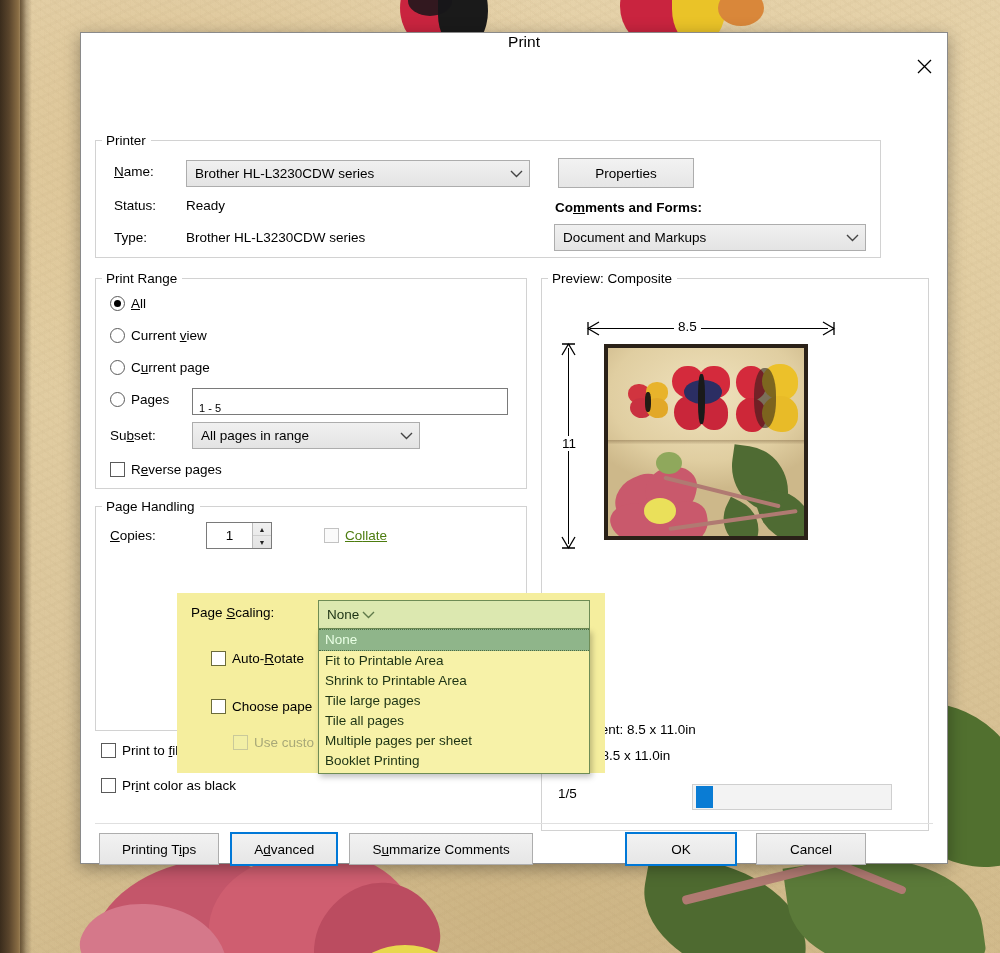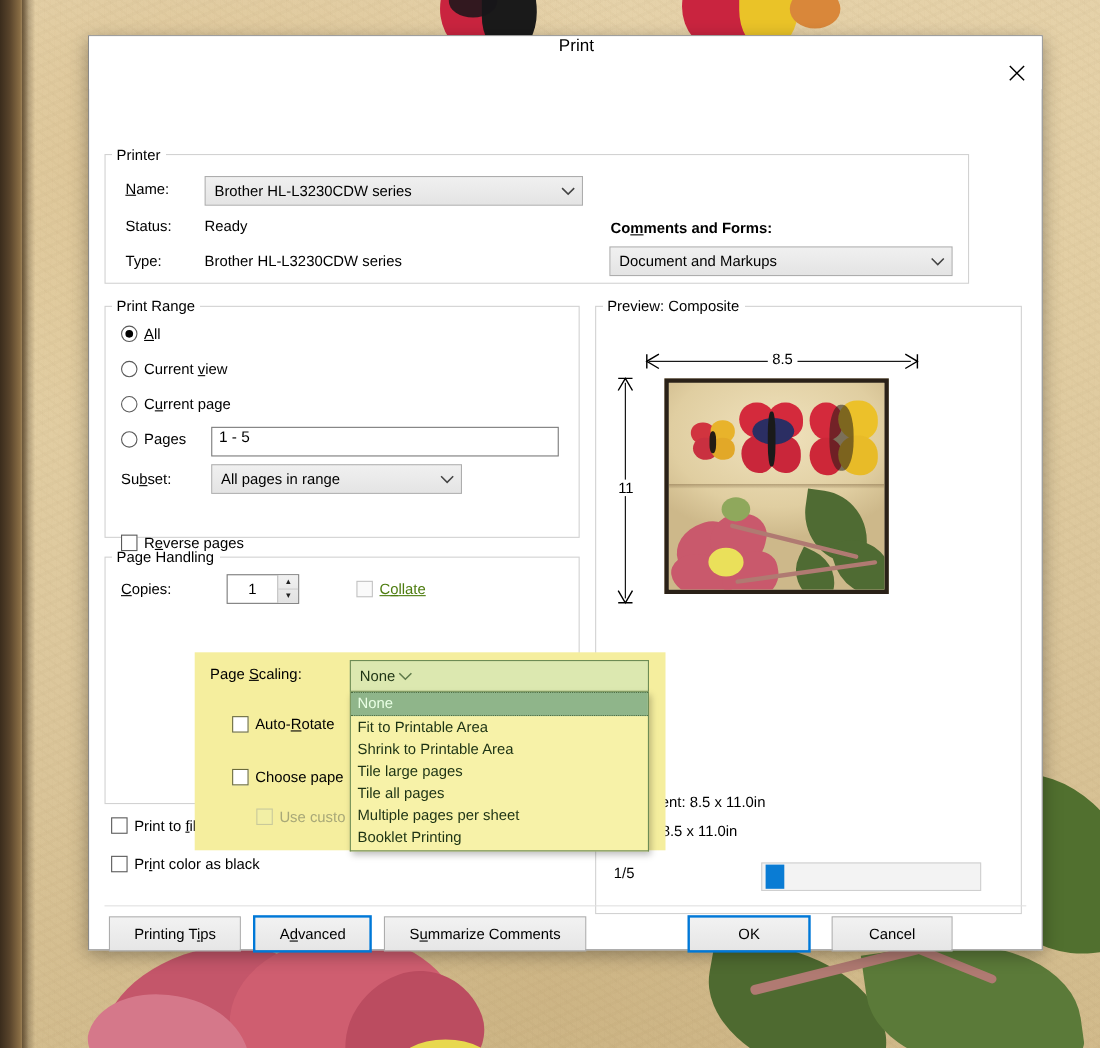--- a/index.html
+++ b/index.html
@@ -167,23 +167,23 @@
     display: inline-block;
     flex: none;
     margin-right: 6px;
   }
   .cbx.dis { border-color: #c2c2c2; background: #fafafa; }
 
   .textinput {
     border: 1px solid #7a7a7a;
     background: #fff;
     height: 27px;
-    display: flex; align-items: flex-start;
+    display: flex; align-items: flex-end;
     padding: 0 6px;
-    font-size: 14px;
+    font-size: 11px;
   }
 
   
   #grp-handling { left: 14px; top: 418px; width: 432px; height: 232px; }
 
   .spin {
     border: 1px solid #7a7a7a;
     background: #fff;
     height: 27px; width: 66px;
     display: flex; align-items: center;
@@ -394,20 +394,21 @@
         <span class="lbl">Ready</span>
       </div>
 
       <div class="row" style="left:18px; top:82px;">
         <span class="lbl">Type:</span>
       </div>
       <div class="row" style="left:90px; top:82px;">
         <span class="lbl">Brother HL-L3230CDW series</span>
       </div>
 
+      <button class="btn" style="position:absolute; left:462px; top:10px; width:136px;">Properties</button>
 
       <div class="row" style="left:459px; top:52px;font-weight:bold;">
         <span class="lbl">Co<span class="u">m</span>ments and Forms:</span>
       </div>
       <div class="combo" style="position:absolute; left:458px; top:76px; width:312px;">
         <span class="cval">Document and Markups</span>
         <span class="chev">
           <svg width="13" height="8" viewBox="0 0 13 8">
               <path d="M1 1 L6.5 6.5 L12 1" stroke="#444" stroke-width="1.4" fill="none"></path>
             </svg>
@@ -443,21 +444,21 @@
       </div>
       <div class="combo" style="position:absolute; left:96px; top:136px; width:228px;">
         <span class="cval">All pages in range</span>
         <span class="chev">
           <svg width="13" height="8" viewBox="0 0 13 8">
               <path d="M1 1 L6.5 6.5 L12 1" stroke="#444" stroke-width="1.4" fill="none"></path>
             </svg>
         </span>
       </div>
 
-      <div class="row" style="left:14px; top:176px;margin-top:24px;">
+      <div class="row" style="left:14px; top:176px;">
         <span class="cbx"></span>
         <span class="lbl">R<span class="u">e</span>verse pages</span>
       </div>
     </fieldset>
 
     <fieldset class="grp" id="grp-handling">
       <legend>Page Handling</legend>
 
       <div class="row" style="left:14px; top:14px;">
         <span class="lbl"><span class="u">C</span>opies:</span>
@@ -514,21 +515,21 @@
     <fieldset class="grp" id="grp-preview">
       <legend>Preview: Composite</legend>
 
       <div class="dim-line-h" style="left:48px; top:42px; width:238px;"></div>
       <svg class="arrowhead" style="left:44px; top:35px;" width="14" height="15" viewBox="0 0 14 15">
         <path d="M13 1 L2 7.5 L13 14 M2 1 L2 14" stroke="#000" stroke-width="1.3" fill="none"></path>
       </svg>
       <svg class="arrowhead" style="left:280px; top:35px;" width="14" height="15" viewBox="0 0 14 15">
         <path d="M1 1 L12 7.5 L1 14 M12 1 L12 14" stroke="#000" stroke-width="1.3" fill="none"></path>
       </svg>
-      <div class="dim-label" style="left:156px; top:33px;">8.5</div>
+      <div class="dim-label" style="left:132px; top:33px;">8.5</div>
 
       <div class="dim-line-v" style="left:26px; top:62px; height:196px;"></div>
       <svg class="arrowhead" style="left:19px; top:56px;" width="15" height="14" viewBox="0 0 15 14">
         <path d="M1 13 L7.5 2 L14 13 M1 2 L14 2" stroke="#000" stroke-width="1.3" fill="none"></path>
       </svg>
       <svg class="arrowhead" style="left:19px; top:250px;" width="15" height="14" viewBox="0 0 15 14">
         <path d="M1 1 L7.5 12 L14 1 M1 12 L14 12" stroke="#000" stroke-width="1.3" fill="none"></path>
       </svg>
       <div class="dim-label" style="left:16px; top:150px;">11</div>
 

